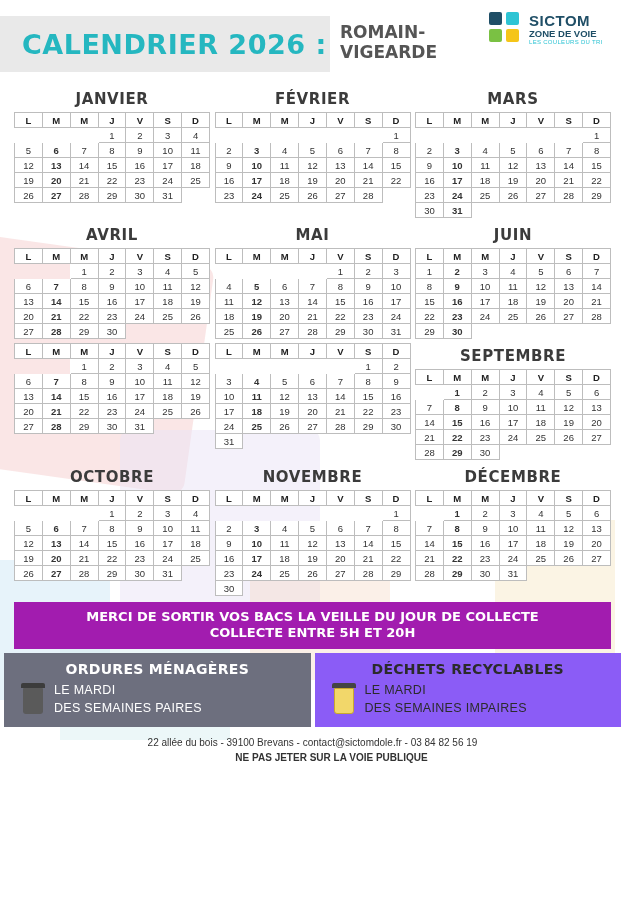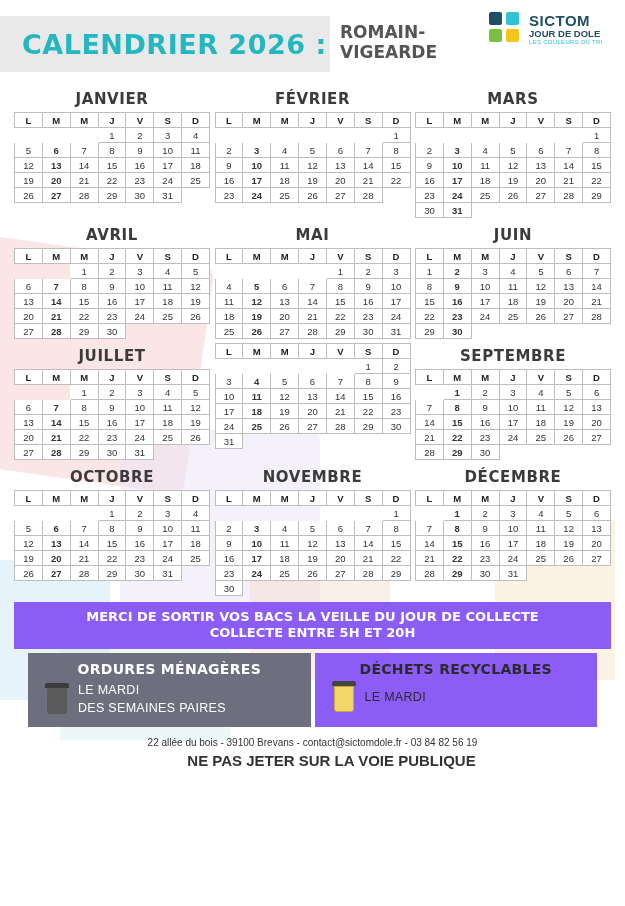--- a/index.html
+++ b/index.html
@@ -65,42 +65,42 @@
     height:15px; text-align:center; font-size:9.5px; color:#333;
     padding:0; background:#fff;
   }
   table.m th { font-weight:bold; font-size:9.5px; color:#222; }
   table.m td.empty { border:1px solid transparent; background:transparent; }
   td.om { background:#8d8f9e; color:#fff; font-weight:bold; }   
   td.dr { background:#f6c343; color:#333; font-weight:bold; }   
 
   
   .banner-red {
-    margin:6px 14px 0; background:#8b5cf6; color:#fff;
+    margin:6px 14px 0; background:#a21caf; color:#fff;
     text-align:center; padding:7px 4px 8px;
     font-weight:bold; font-size:13px; line-height:16px;
     font-family:"DejaVu Sans", sans-serif;
   }
-  .boxes { display:flex; margin:4px 28px 0; gap:4px; }
+  .boxes { display:flex; margin:4px 4px 0; gap:4px; }
   .box { flex:1; padding:8px 10px 10px; }
   .box.grey { background:#6d6f7e; color:#fff; }
   .box.yellow { background:#8b5cf6; color:#2b2b2b; }
   .box-title { text-align:center; font-size:14px; font-weight:bold; letter-spacing:.3px; margin-bottom:4px; font-family:"DejaVu Sans", sans-serif; }
   .box-body { display:flex; align-items:center; gap:8px; padding-left:6px; }
   .bin { width:26px; height:32px; position:relative; flex:0 0 26px; }
   .bin .lid { position:absolute; left:1px; top:0; width:24px; height:5px; background:#3c3c3c; border-radius:2px 2px 0 0; }
   .bin .body { position:absolute; left:3px; top:5px; width:20px; height:26px; background:#5a5a5a; border-radius:1px 1px 3px 3px; }
   .bin.yellowbin .lid { background:#444; }
   .bin.yellowbin .body { background:#f2d76a; border:1px solid #c9a82e; }
   .box-lines { font-size:12.5px; line-height:18px; letter-spacing:.3px; }
 
   
   .footer { text-align:center; margin-top:10px; }
   .f1 { font-size:10px; color:#333; }
-  .f2 { font-size:15px; color:#333; font-weight:bold; margin-top:4px;padding-left:38px; }
+  .f2 { font-size:10px; color:#333; font-weight:bold; margin-top:4px;padding-left:38px; }
 </style>
 </head>
 <body>
 
 <div class="bg-deco">
   <div class="b1"></div>
     <div class="b2"></div>
     <div class="b3"></div>
   <div class="b4"></div>
     <div class="b5"></div>
@@ -116,21 +116,21 @@
     <div class="title-sub">ROMAIN-VIGEARDE</div>
     <div class="logo">
       <div class="logo-mark">
         <i></i>
           <i></i>
           <i></i>
           <i></i>
       </div>
       <div class="logo-txt">
         <div class="l1">SICTOM</div>
-        <div class="l2">JOUR DE DOLE</div>
+        <div class="l2">ZONE DE VOIE</div>
         <div class="l3">LES COULEURS DU TRI</div>
       </div>
     </div>
   </div>
 
   <div class="cal-wrap" id="cal-wrap">
       <div class="cal-row">
         <div class="month">
           <div class="month-name">JANVIER</div>
           <table class="m">
@@ -516,21 +516,20 @@
                 <td class="empty">&nbsp;</td>
                 <td class="empty">&nbsp;</td>
                 <td class="empty">&nbsp;</td>
               </tr>
             </tbody>
           </table>
         </div>
       </div>
       <div class="cal-row">
         <div class="month">
-          <div class="month-name">JUILLET</div>
           <table class="m">
             <thead>
               <tr>
                 <th>L</th>
                 <th>M</th>
                 <th>M</th>
                 <th>J</th>
                 <th>V</th>
                 <th>S</th>
                 <th>D</th>
@@ -943,20 +942,21 @@
     </div>
     <div class="box yellow">
       <div class="box-title">DÉCHETS RECYCLABLES</div>
       <div class="box-body">
         <div class="bin yellowbin">
           <div class="lid"></div>
             <div class="body"></div>
         </div>
         <div class="box-lines">
           <div>LE MARDI</div>
+          <div>DES SEMAINES IMPAIRES</div>
         </div>
       </div>
     </div>
   </div>
 
   <div class="footer">
     <div class="f1">22 allée du bois - 39100 Brevans - contact@sictomdole.fr - 03 84 82 56 19</div>
     <div class="f2">NE PAS JETER SUR LA VOIE PUBLIQUE</div>
   </div>
 

